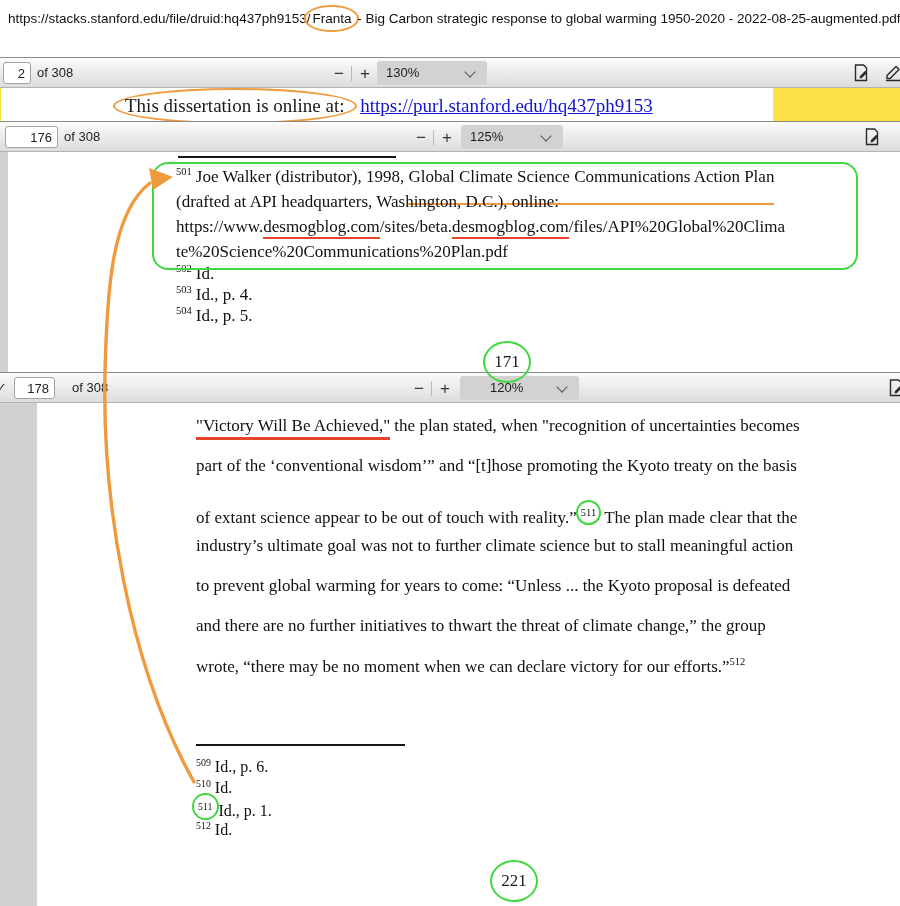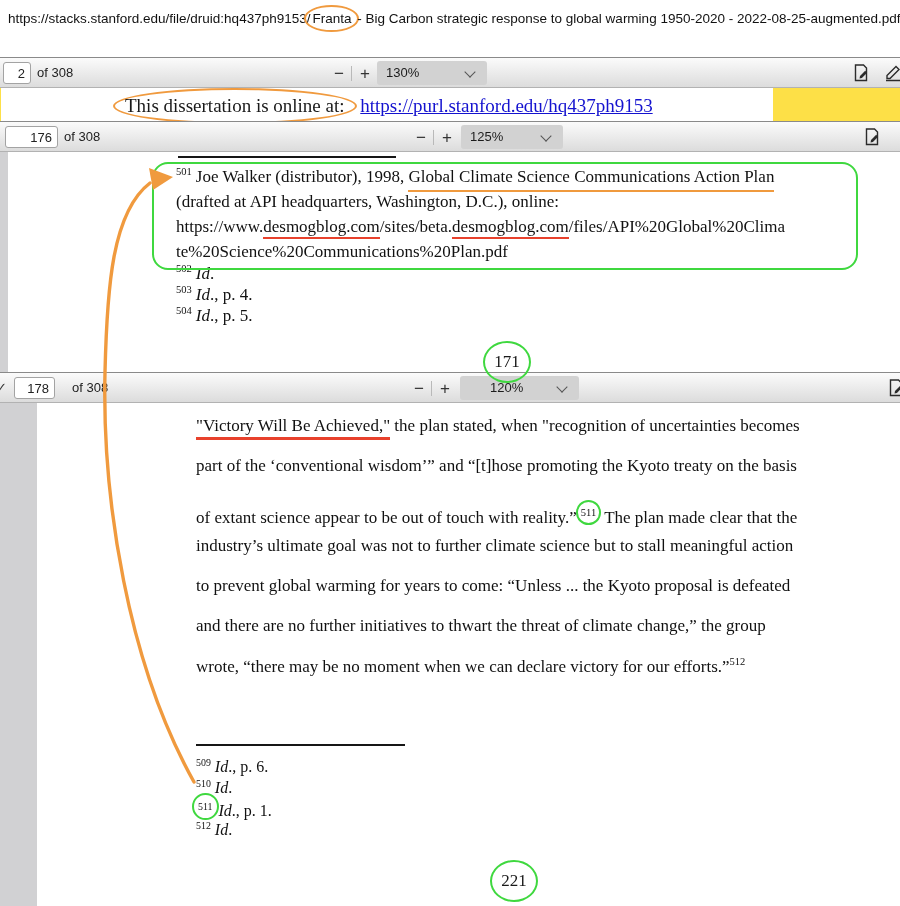--- a/index.html
+++ b/index.html
@@ -9,21 +9,21 @@
     --link:#1412cf;
   }
   html,body{margin:0;padding:0;background:#fff;}
   #screen{
     position:relative;width:900px;height:906px;overflow:hidden;background:#fde047;
     font-family:"Liberation Sans",sans-serif;color:#1a1a1a;
   }
   .abs{position:absolute;}
   .serif{font-family:"Liberation Serif","DejaVu Serif",serif;}
   .nowrap{white-space:nowrap;}
-  .it{font-style:italic;}
+  .it{}
 
   
   .toolbar{
     left:0;width:900px;height:31px;box-sizing:border-box;
     background:linear-gradient(#fbfbfb,#dcdcdc);
     border-top:1px solid #8a8a8a;border-bottom:1px solid #b2b2b2;
     font-size:13px;color:#222;z-index:2;
   }
   .page-input{
     position:absolute;box-sizing:border-box;height:22px;top:4px;
@@ -48,21 +48,21 @@
   }
   .tb-icon{position:absolute;top:5px;width:20px;height:20px;cursor:default;}
 
   
   .circ-orange{
     border:2.6px solid var(--orange);border-radius:50%;
   }
   .circ-green{
     border:2.6px solid var(--green);border-radius:50%;
   }
-  .u-orange{border-bottom:2.6px solid var(--orange);padding-bottom:4px;}
+  .u-orange{border-bottom:2.6px solid var(--orange);padding-bottom:17px;}
   .u-red{border-bottom:2.6px solid var(--red);padding-bottom:1px;}
   .u-red-thick{border-bottom:3.2px solid var(--red);padding-bottom:2px;}
 
   
   .gray-strip{top:0;background:#d1d1d3;}
   .docline{position:absolute;white-space:nowrap;font-family:"Liberation Serif","DejaVu Serif",serif;color:#111;}
   sup.fnm{font-size:0.62em;vertical-align:super;margin-right:4px;}
   sup.supref{font-size:0.62em;vertical-align:super;}
   .sep{position:absolute;height:2px;background:#161616;}
   a.doclink{color:var(--link);text-decoration:underline;}

